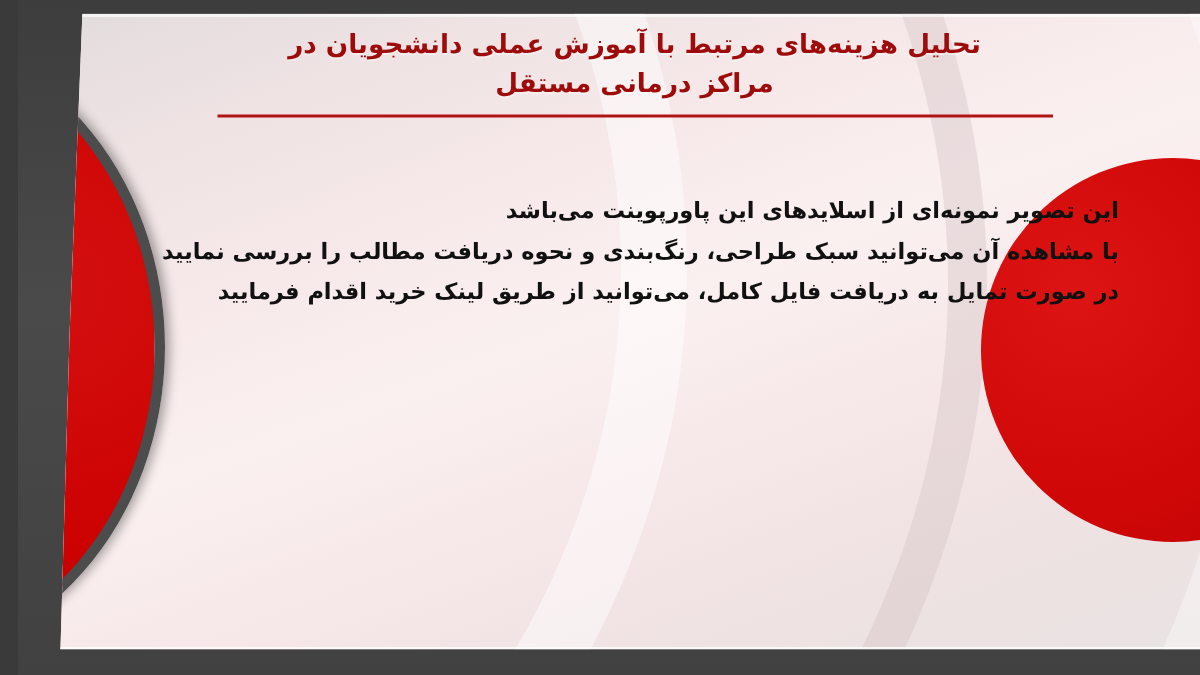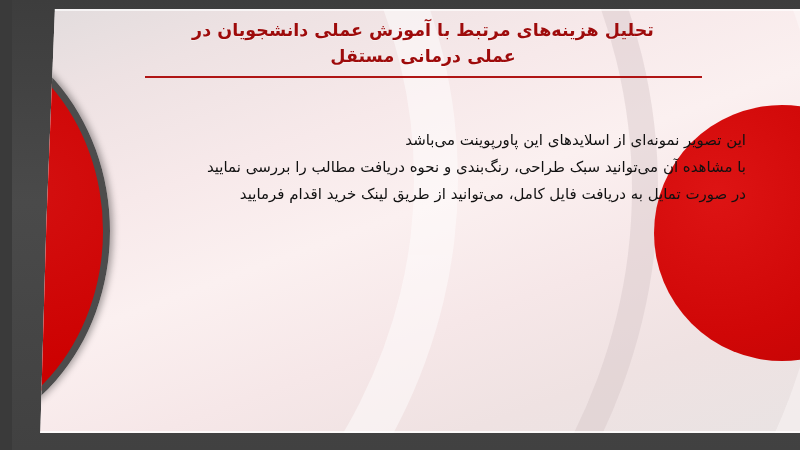--- a/index.html
+++ b/index.html
@@ -142,21 +142,21 @@
     right: 62px;
     left: 120px;
     top: 118px;
     z-index: 4;
     direction: rtl;
     text-align: right;
   }
   .body-line {
     color: #111111;
     font-size: 15px;
-    font-weight: 400;
+    font-weight: 700;
     line-height: 27px;
     white-space: nowrap;
     direction: rtl;
   }
 
   
   .page-top-gloss {
     position: absolute;
     left: 0; right: 0; top: 0;
     height: 2px;
@@ -189,21 +189,21 @@
       <div class="arc a6"></div>
       <div class="arc a7"></div>
       <div class="arc a8"></div>
     </div>
 
     <div class="circle-right"></div>
     <div class="oval-left"></div>
 
     <div class="title-block">
       <div class="title-line">تحلیل هزینه‌های مرتبط با آموزش عملی دانشجویان در</div>
-      <div class="title-line">عملی درمانی مستقل</div>
+      <div class="title-line">مراکز درمانی مستقل</div>
     </div>
 
     <div class="title-rule"></div>
 
     <div class="body-block">
       <div class="body-line">این تصویر نمونه‌ای از اسلایدهای این پاورپوینت می‌باشد</div>
       <div class="body-line">با مشاهده آن می‌توانید سبک طراحی، رنگ‌بندی و نحوه دریافت مطالب را بررسی نمایید</div>
       <div class="body-line">در صورت تمایل به دریافت فایل کامل، می‌توانید از طریق لینک خرید اقدام فرمایید</div>
     </div>
 

